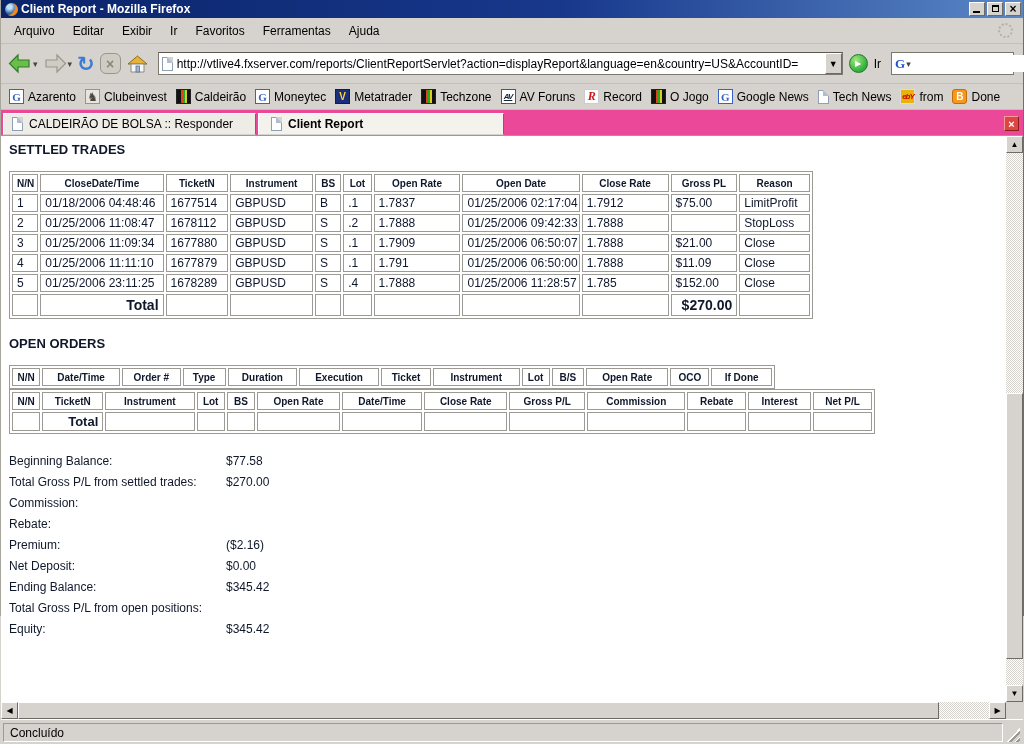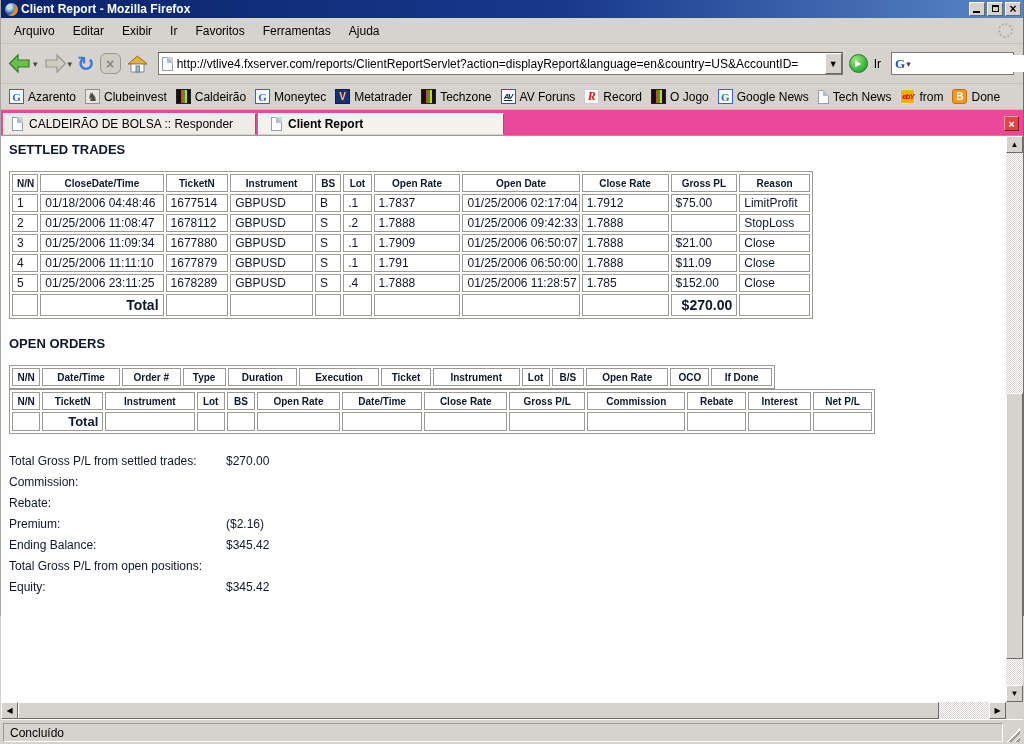--- a/index.html
+++ b/index.html
@@ -455,34 +455,42 @@
               <td></td>
               <td></td>
               <td></td>
               <td></td>
         </tr>
       </tbody>
         </table>
 
       <div class="summary">
         <div class="sum-row">
+            <span class="sum-label">Beginning Balance:</span>
+            <span class="sum-value">$77.58</span>
+          </div>
+        <div class="sum-row">
             <span class="sum-label">Total Gross P/L from settled trades:</span>
             <span class="sum-value">$270.00</span>
           </div>
         <div class="sum-row">
             <span class="sum-label">Commission:</span>
             <span class="sum-value"></span>
           </div>
         <div class="sum-row">
             <span class="sum-label">Rebate:</span>
             <span class="sum-value"></span>
           </div>
         <div class="sum-row">
             <span class="sum-label">Premium:</span>
             <span class="sum-value">($2.16)</span>
+          </div>
+        <div class="sum-row">
+            <span class="sum-label">Net Deposit:</span>
+            <span class="sum-value">$0.00</span>
           </div>
         <div class="sum-row">
             <span class="sum-label">Ending Balance:</span>
             <span class="sum-value">$345.42</span>
           </div>
         <div class="sum-row">
             <span class="sum-label">Total Gross P/L from open positions:</span>
             <span class="sum-value"></span>
           </div>
         <div class="sum-row">

